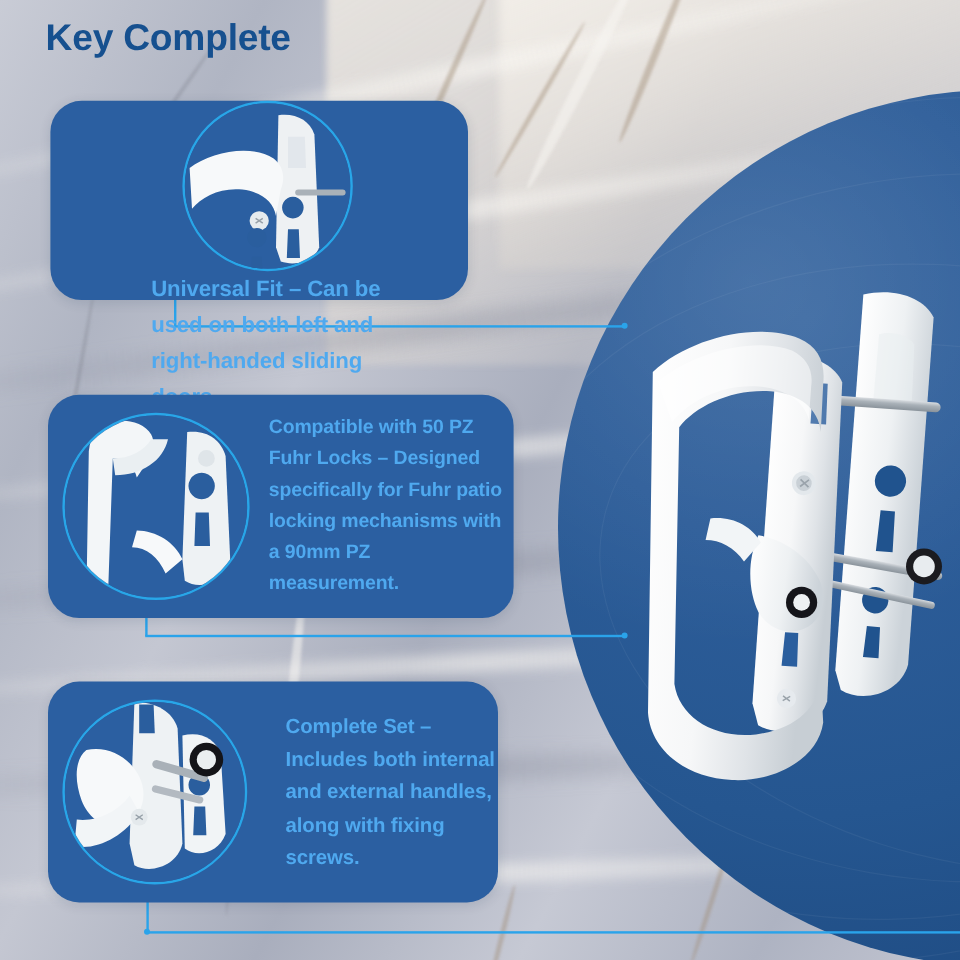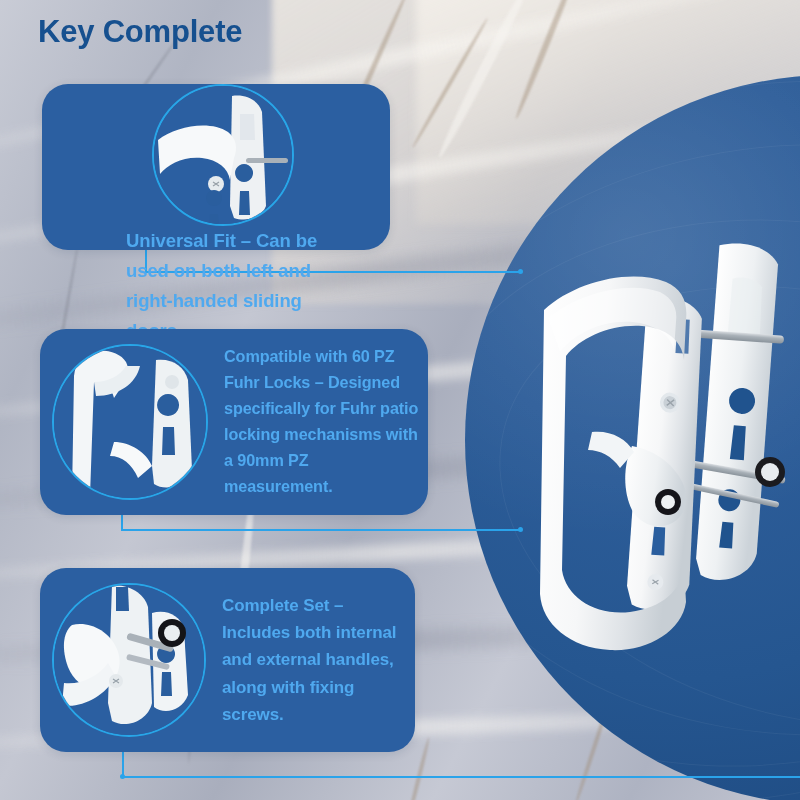--- a/index.html
+++ b/index.html
@@ -99,21 +99,21 @@
   #card1{left:42px;top:84px;width:348px;height:166px;flex-direction:column;}
   #card1 .thumb{width:138px;height:138px;margin-left:14px;}
   #card1 .ctext{font-size:18.5px;margin-left:20px;width:200px;}
 
   #card2{left:40px;top:329px;width:388px;height:186px;}
   #card2 .thumb{width:152px;height:152px;margin-left:12px;}
   #card2 .ctext{font-size:16.2px;margin-left:16px;width:196px;line-height:1.60;}
 
   #card3{left:40px;top:568px;width:375px;height:184px;}
   #card3 .thumb{width:150px;height:150px;margin-left:12px;}
-  #card3 .ctext{font-size:17px;margin-left:16px;width:180px;line-height:1.60;}
+  #card3 .ctext{font-size:17px;margin-left:32px;width:180px;line-height:1.60;}
 </style>
 </head>
 <body>
 
 <div class="canvas">
 
   <div class="marble">
     <div class="base"></div>
     <div class="warm"></div>
     <div class="warm2"></div>
@@ -272,21 +272,21 @@
         <g>
           <path d="M34 6 C50 2 66 6 72 16 C76 24 74 34 68 40 L60 52 C58 42 50 36 40 36 L36 150 L18 150 L20 30 C22 16 26 8 34 6 Z" fill="#f3f6f8"></path>
           <path d="M40 36 C54 36 66 30 72 20 L86 20 C82 38 64 50 42 50 Z" fill="#eaeff2"></path>
           <path d="M102 14 C118 12 130 20 134 34 L138 124 C132 140 112 146 100 138 L98 120 Z" fill="#eef2f4"></path>
           <path d="M114 70 a11 11 0 1 1 .1 0 Z M109 81 l11 0 l1 28 l-13 0 Z" fill="#2a5e9e"></path>
           <circle cx="118" cy="36" r="7" fill="#dfe5e9"></circle>
           <path d="M60 96 C76 96 92 106 98 120 L84 132 C78 118 68 110 56 110 Z" fill="#f7f9fa"></path>
         </g>
       </svg>
     </div>
-    <div class="ctext">Compatible with 60 PZ Fuhr Locks – Designed specifically for Fuhr patio locking mechanisms with a 90mm PZ measurement.</div>
+    <div class="ctext">Compatible with 50 PZ Fuhr Locks – Designed specifically for Fuhr patio locking mechanisms with a 90mm PZ measurement.</div>
   </div>
 
   <div class="card" id="card3">
     <div class="thumb">
       <svg width="150" height="150" viewBox="0 0 150 150" aria-hidden="true">
         <rect width="150" height="150" fill="#2b5fa1"></rect>
         <g>
           <path d="M58 0 C76 0 90 8 94 22 L98 118 C94 136 72 144 58 136 L54 118 Z" fill="#eef2f4"></path>
           <path d="M62 2 l12 0 l1 24 l-13 0 Z" fill="#2a5e9e"></path>
           <path d="M98 28 C112 24 126 30 130 44 L134 110 C128 126 110 130 100 122 Z" fill="#f1f4f6"></path>

